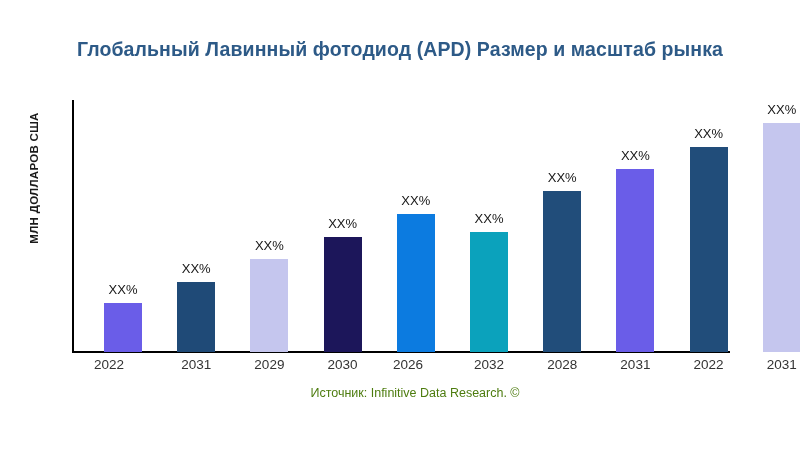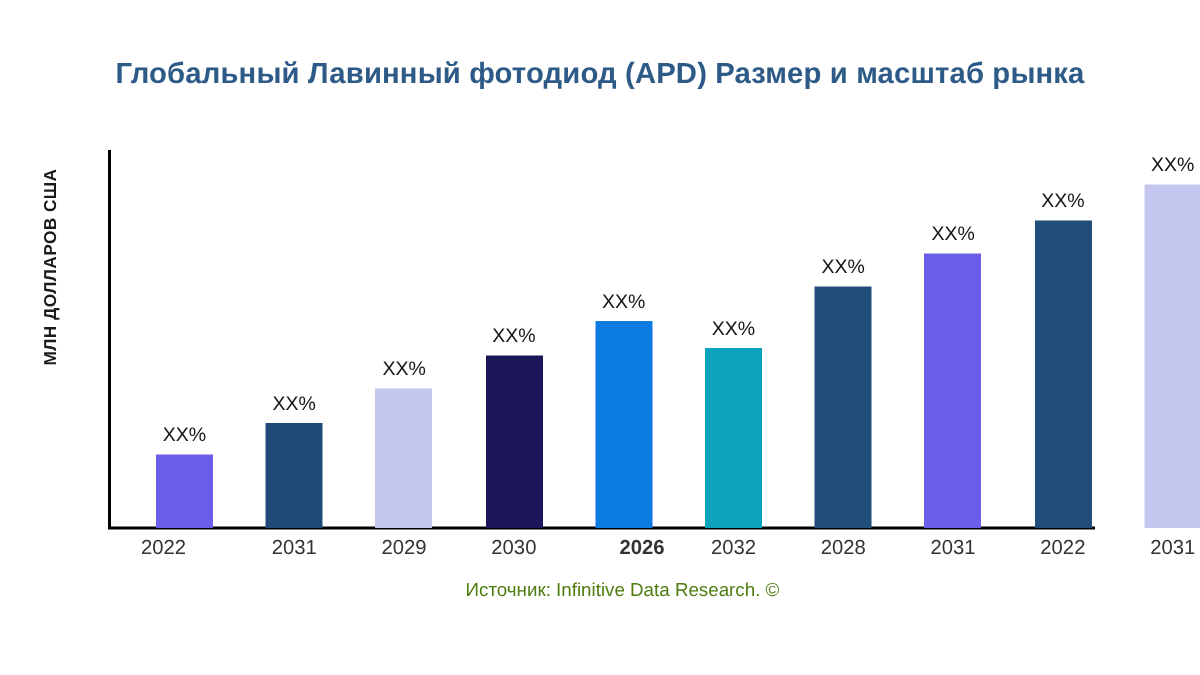--- a/index.html
+++ b/index.html
@@ -188,21 +188,21 @@
         <div class="bar" title="2031" style="height: 229px; background: rgb(197, 198, 238);"></div>
         <div class="bar-value" style="bottom: 235px;">XX%</div>
       </div>
     </div>
 
   <div class="x-tick-labels" id="x-tick-labels">
       <div class="x-tick" style="left: 18px;">2022</div>
       <div class="x-tick" style="left: 105.2px;">2031</div>
       <div class="x-tick" style="left: 178.4px;">2029</div>
       <div class="x-tick" style="left: 251.6px;">2030</div>
-      <div class="x-tick" style="left: 337px; font-weight: bold;">2026</div>
+      <div class="x-tick" style="left: 317px;">2026</div>
       <div class="x-tick" style="left: 398px;">2032</div>
       <div class="x-tick" style="left: 471.2px;">2028</div>
       <div class="x-tick" style="left: 544.4px;">2031</div>
       <div class="x-tick" style="left: 617.6px;">2022</div>
       <div class="x-tick" style="left: 690.8px;">2031</div>
     </div>
 
   <div class="source-note">Источник: Infinitive Data Research. ©</div>
 
 </div>

